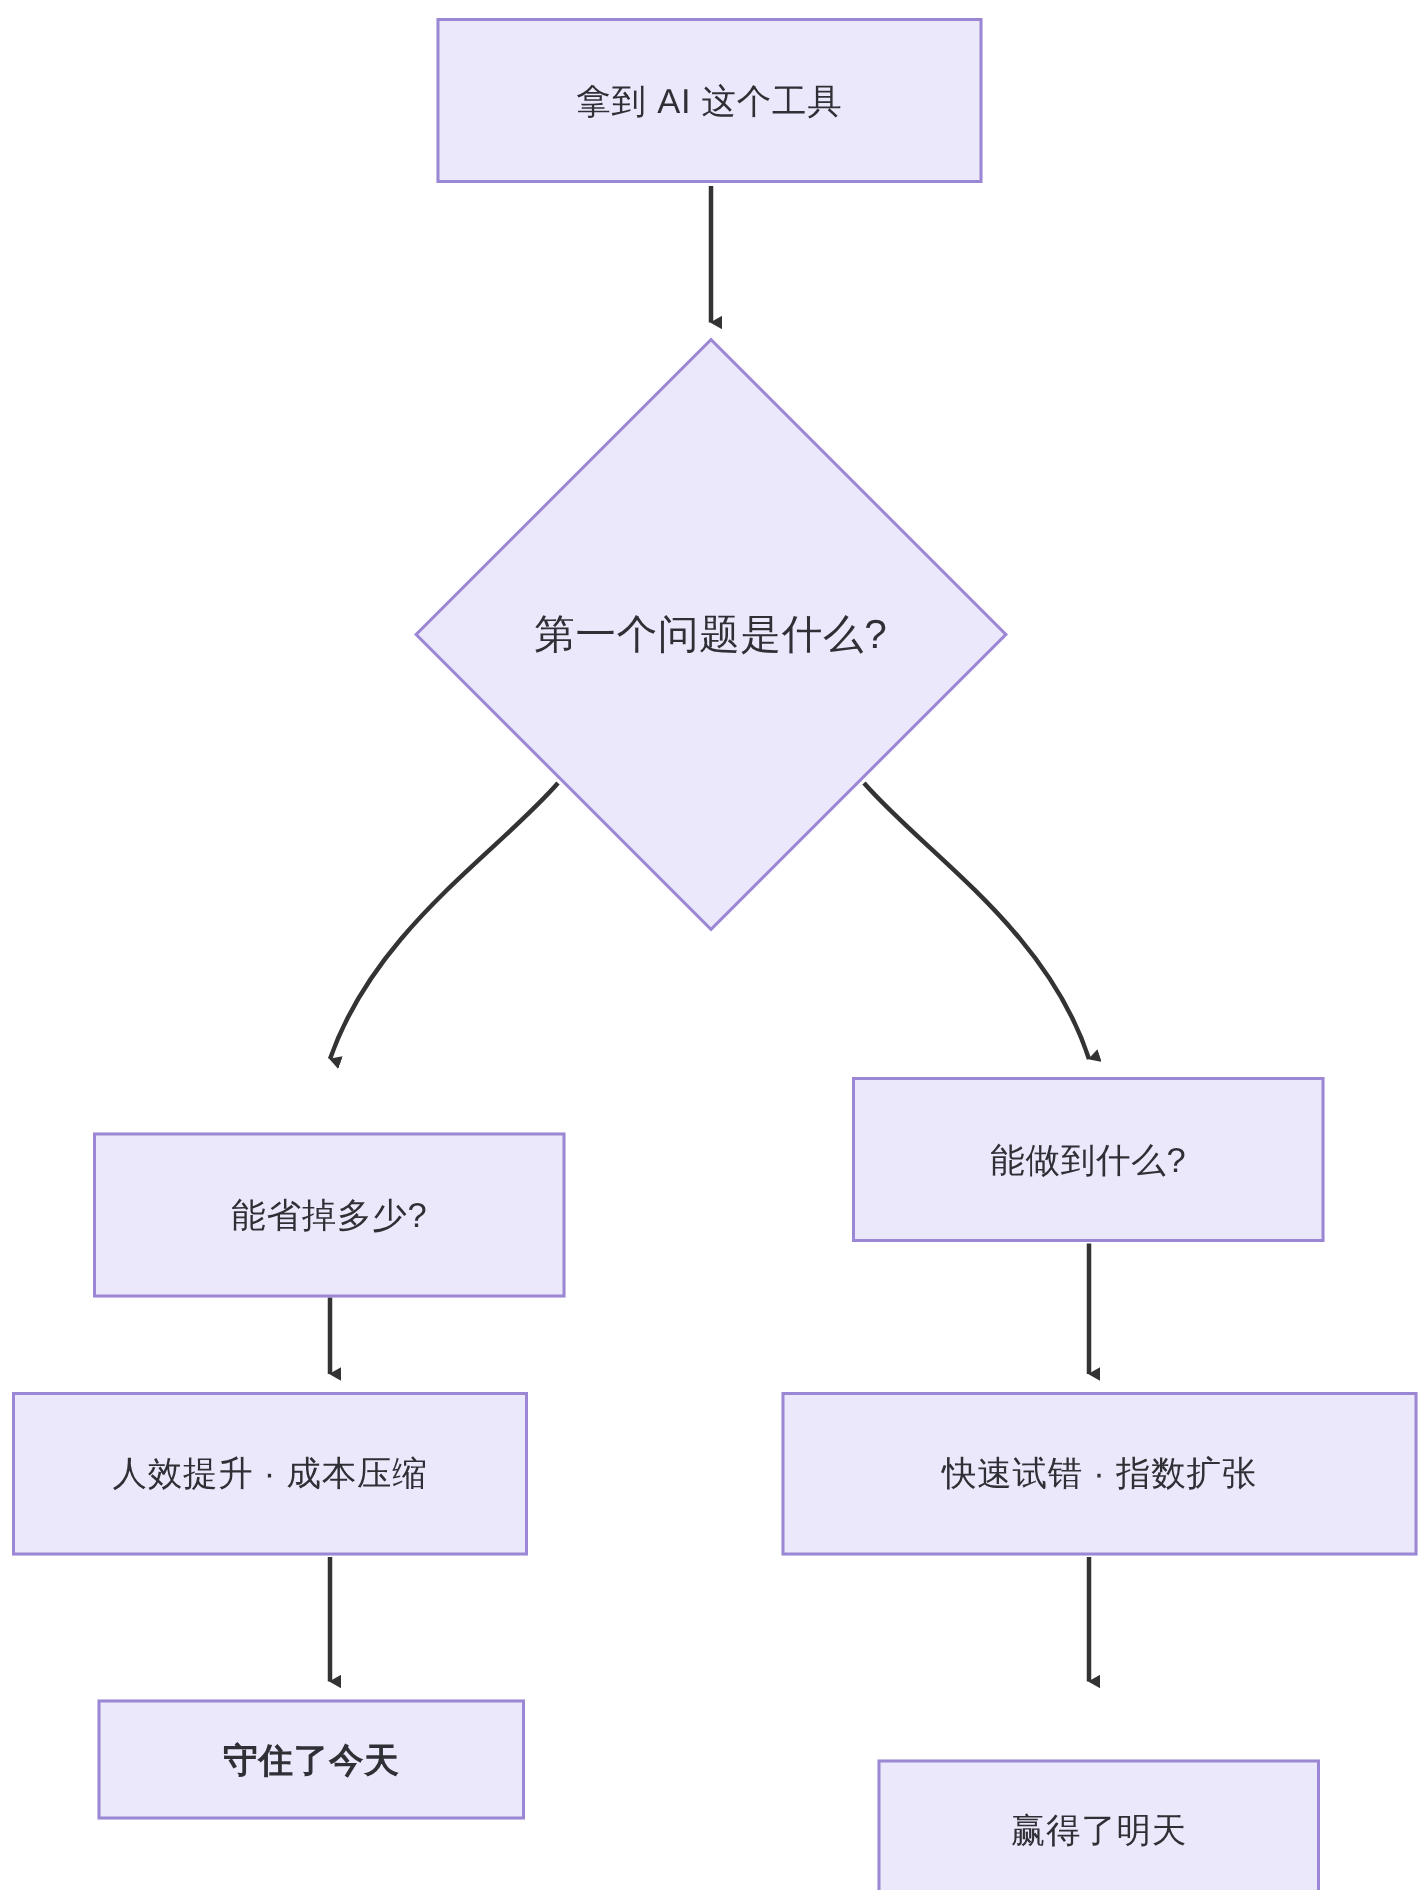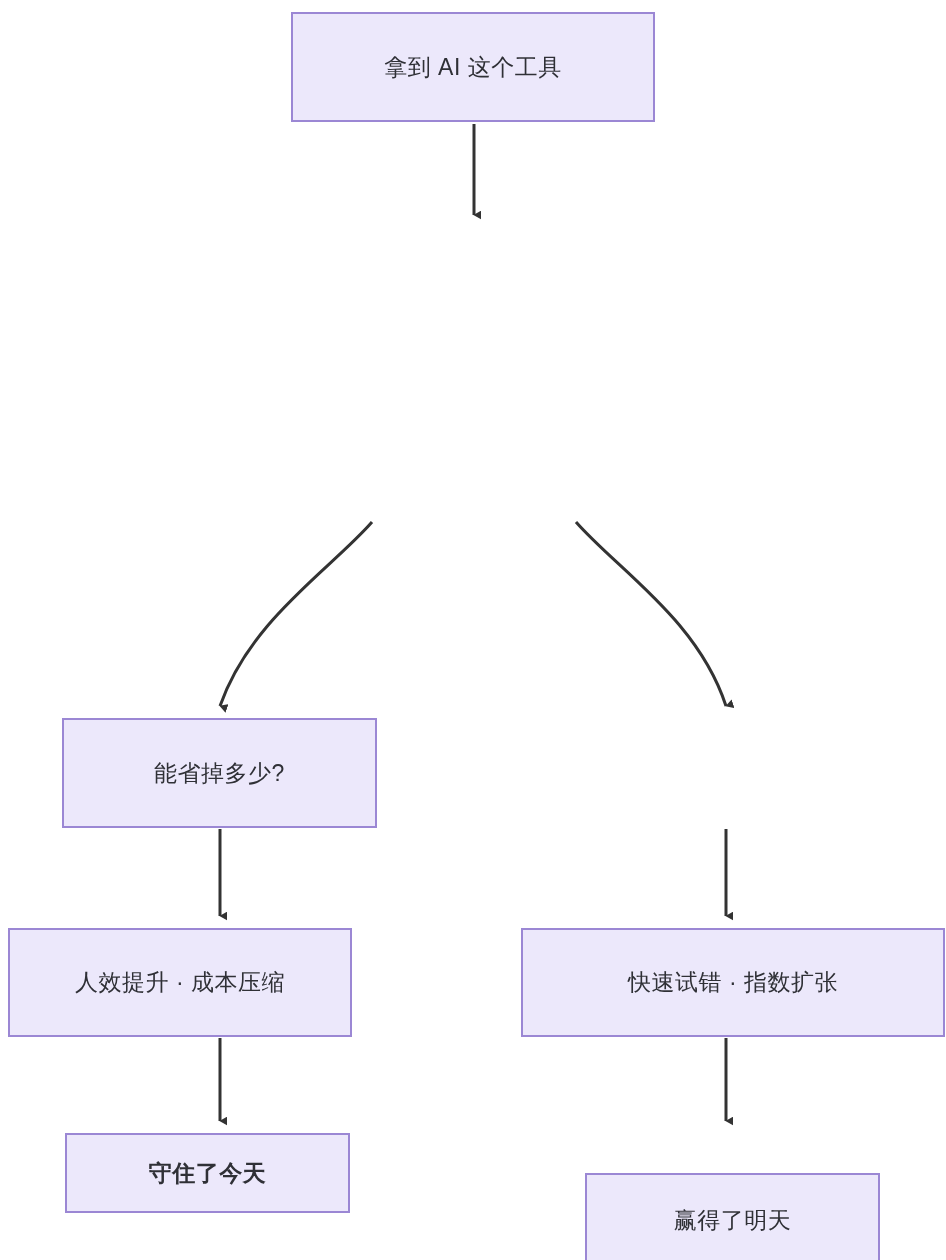--- a/index.html
+++ b/index.html
@@ -94,25 +94,32 @@
 
     <path d="M 220 1038 L 220 1121" fill="none" stroke="#333333" stroke-width="3" marker-end="url(#arrowhead)"></path>
 
     <path d="M 726 1038 L 726 1121" fill="none" stroke="#333333" stroke-width="3" marker-end="url(#arrowhead)"></path>
   </svg>
 
   <div class="node" style="left:291px; top:12px; width:364px; height:110px;">
     <span>拿到 AI 这个工具</span>
   </div>
 
+  <div class="node-diamond" style="left:334px; top:283px; width:280px; height:280px;">
+    <span class="diamond-shape"></span>
+    <span class="diamond-label">第一个问题是什么?</span>
+  </div>
 
-  <div class="node" style="left:62px; top:718px; width:315px; height:110px;">
+  <div class="node" style="left:62px; top:755px; width:315px; height:110px;">
     <span>能省掉多少?</span>
   </div>
 
+  <div class="node" style="left:568px; top:718px; width:315px; height:110px;">
+    <span>能做到什么?</span>
+  </div>
 
   <div class="node" style="left:8px; top:928px; width:344px; height:109px;">
     <span>人效提升 · 成本压缩</span>
   </div>
 
   <div class="node" style="left:521px; top:928px; width:424px; height:109px;">
     <span>快速试错 · 指数扩张</span>
   </div>
 
   <div class="node" style="left:65px; top:1133px; width:285px; height:80px;font-weight:bold;">

